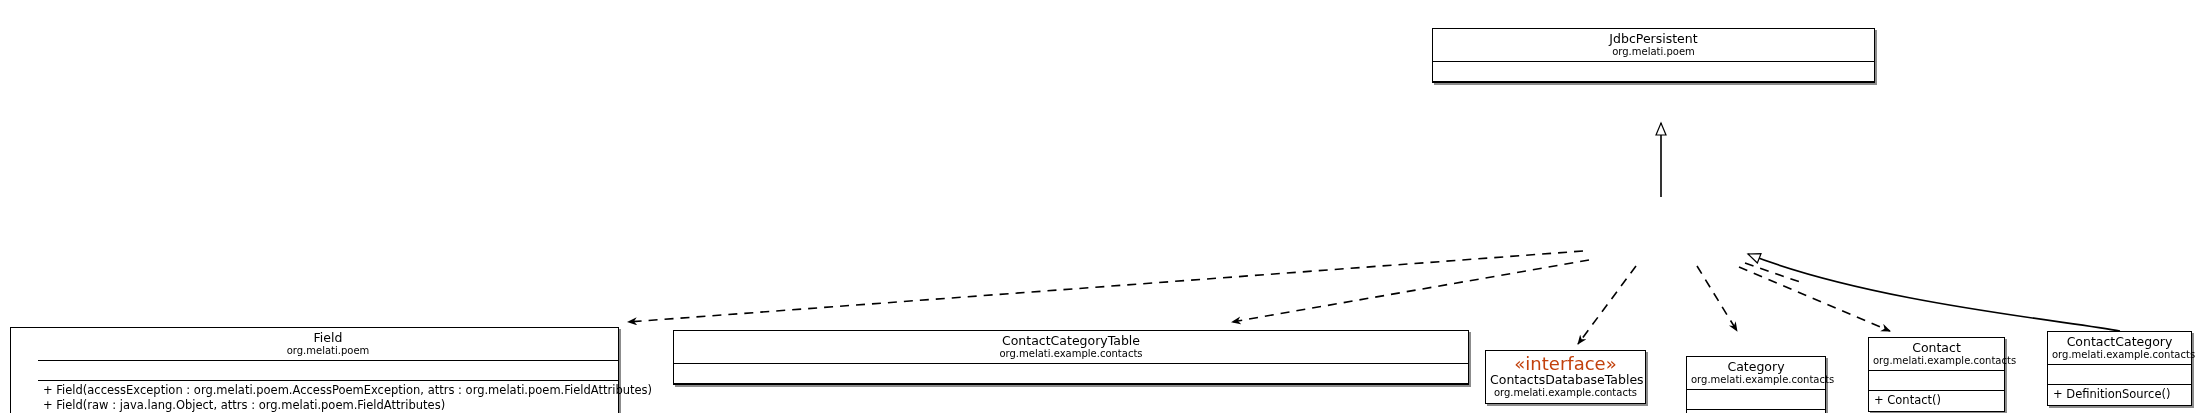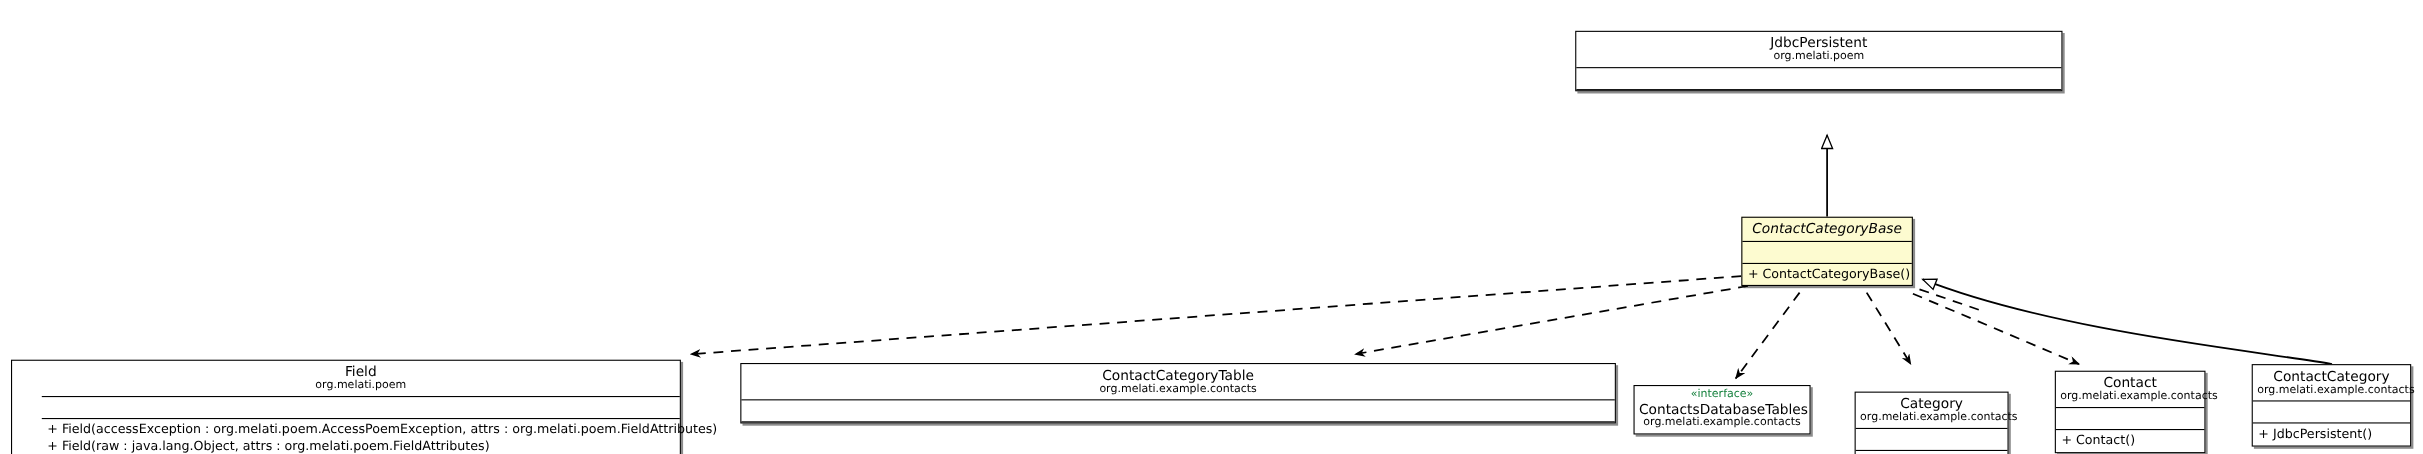--- a/index.html
+++ b/index.html
@@ -40,22 +40,22 @@
     background: #fdfbd0;
     border: 1px solid #000000;
   }
   .cls-header {
     text-align: center;
     padding: 3px 4px 4px 4px;
     border-bottom: 1px solid #000000;
     line-height: 1.08;
   }
   .cls-stereotype {
-    font-size: 10px;
-    color: #15803d;
+    font-size: 18px;
+    color: #c2410c;
     display: block;
   }
   .cls-name {
     font-size: 12.5px;
     color: #000;
     display: block;
     white-space: nowrap;
   }
   .cls-name.abstract {
     font-style: italic;
@@ -127,29 +127,20 @@
   </svg>
 
   <div class="uml-class" id="cls-jdbcpersistent">
     <div class="cls-header">
       <span class="cls-name">JdbcPersistent</span>
       <span class="cls-pkg">org.melati.poem</span>
     </div>
     <div class="cls-attrs"></div>
   </div>
 
-  <div class="uml-class highlight" id="cls-contactcategorybase">
-    <div class="cls-header">
-      <span class="cls-name abstract">ContactCategoryBase</span>
-    </div>
-    <div class="cls-attrs"></div>
-    <div class="cls-ops">
-      <div class="op-line">+ ContactCategoryBase()</div>
-    </div>
-  </div>
 
   <div class="uml-class" id="cls-field">
     <div class="cls-header">
       <span class="cls-name">Field</span>
       <span class="cls-pkg">org.melati.poem</span>
     </div>
     <div class="cls-attrs"></div>
     <div class="cls-ops">
       <div class="op-line">+ Field(accessException : org.melati.poem.AccessPoemException, attrs : org.melati.poem.FieldAttributes)</div>
       <div class="op-line">+ Field(raw : java.lang.Object, attrs : org.melati.poem.FieldAttributes)</div>
@@ -194,17 +185,17 @@
     </div>
   </div>
 
   <div class="uml-class" id="cls-contactcategory">
     <div class="cls-header">
       <span class="cls-name">ContactCategory</span>
       <span class="cls-pkg">org.melati.example.contacts</span>
     </div>
     <div class="cls-attrs"></div>
     <div class="cls-ops">
-      <div class="op-line">+ JdbcPersistent()</div>
+      <div class="op-line">+ DefinitionSource()</div>
     </div>
   </div>
 
 </div>
 
 </body></html>

